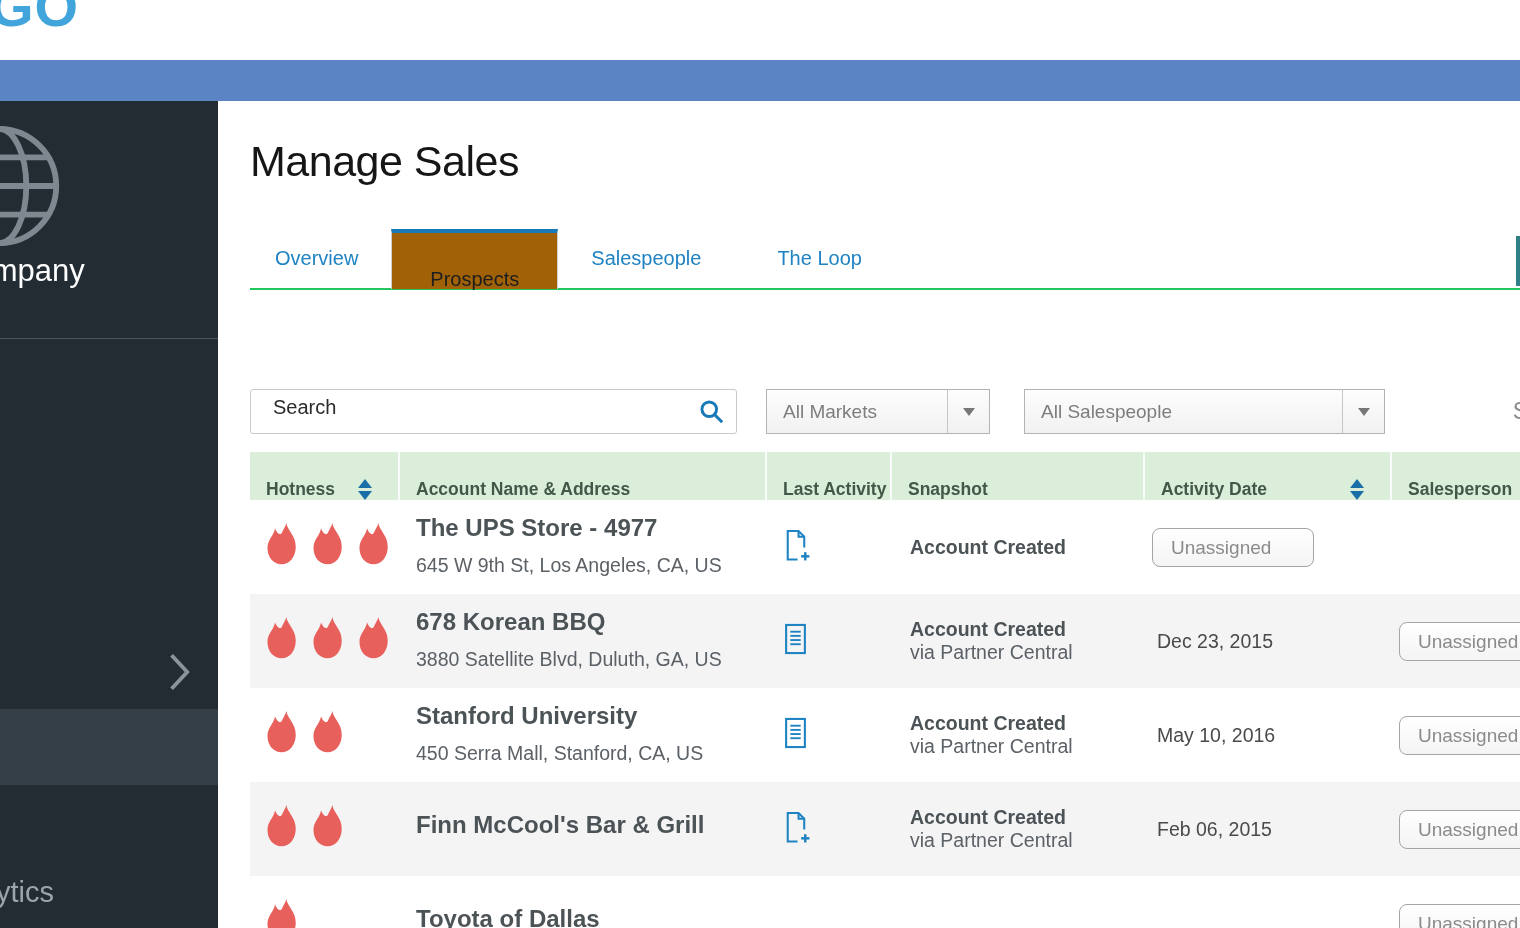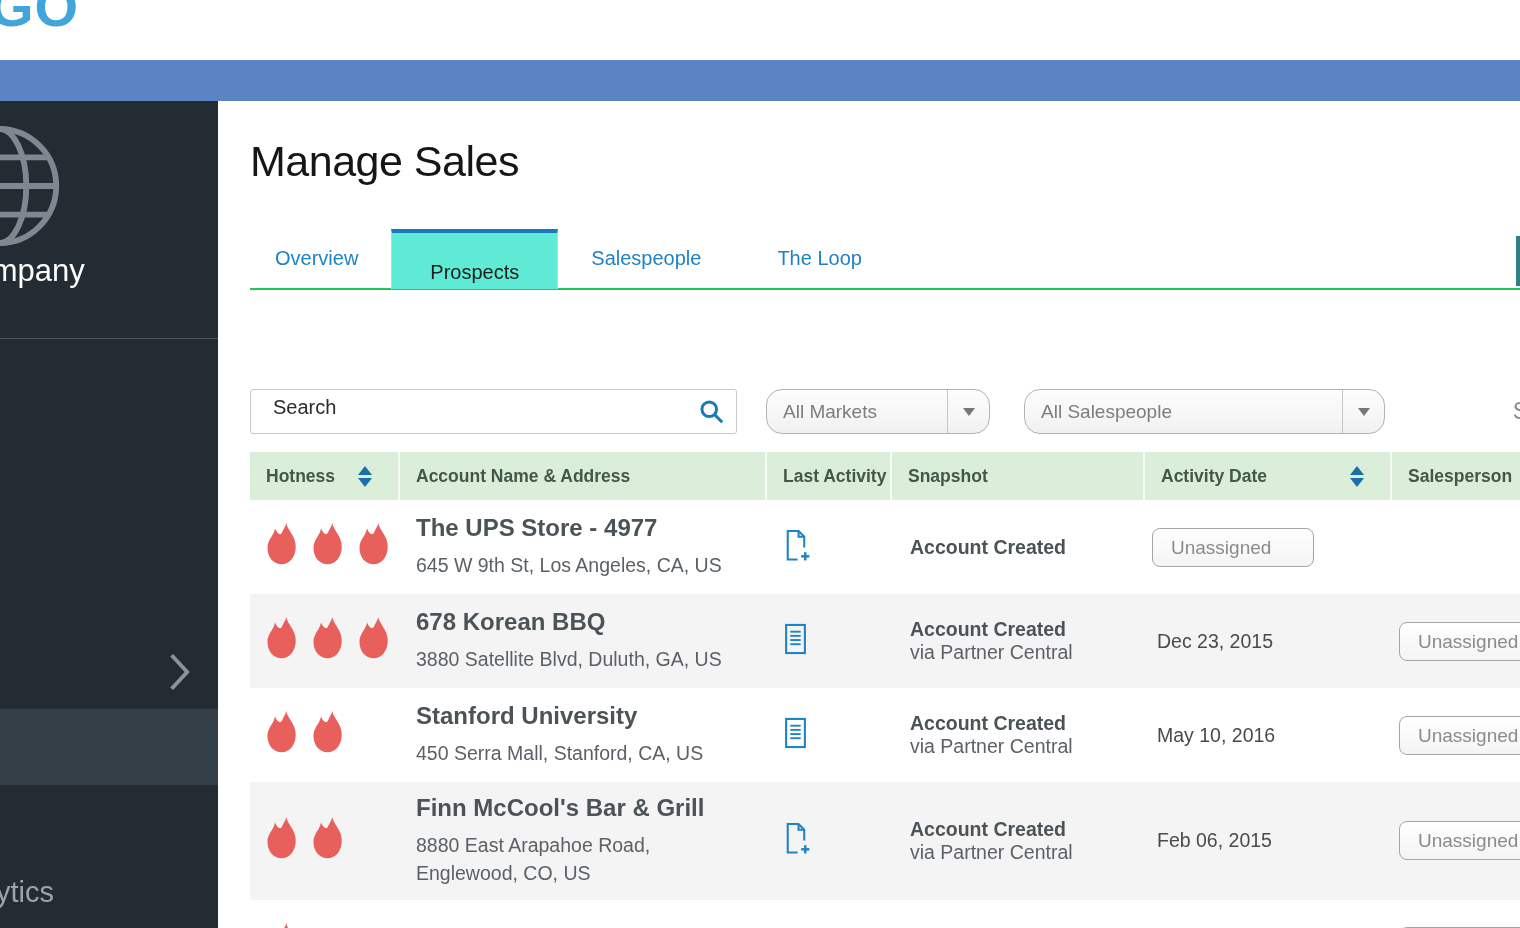--- a/index.html
+++ b/index.html
@@ -24,52 +24,52 @@
   .side-band { position:absolute; left:0; top:608px; width:100%; height:76px; background:#343e46; cursor:pointer; }
   .analytics-label { position:absolute; left:-62px; top:775px; color:#9aa4ab; font-size:29px; white-space:nowrap; cursor:pointer; }
   
   .main { position:absolute; left:218px; top:101px; right:0; bottom:0; background:#fff; padding-left:32px; overflow:hidden; }
   .edge-button-sliver { position:absolute; right:0; top:135px; width:4px; height:50px; background:#2e7f86; }
   .page-title { margin-top:36px; font-size:43px; font-weight:400; color:#161616; letter-spacing:-0.5px; }
   
   .tabs { display:flex; align-items:flex-end; border-bottom:2px solid #22c55e; margin-top:42px; width:100%; }
   .tab { height:60px; line-height:60px; padding:0 25px; font-size:20px; color:#1f83c3; cursor:pointer; white-space:nowrap; }
   .tab.active {
-    background:#5eead4; color:#1d1d1d;
+    background:#a16207; color:#1d1d1d;
     border:1px solid #cfcfcf; border-bottom:none; border-top:4px solid #1779b8;
-    padding:9px 38px; margin-bottom:-1px; margin-left:8px; margin-right:8px;
+    padding:16px 38px; margin-bottom:-1px; margin-left:8px; margin-right:8px;
   }
   .tab.gap { margin-left:26px; }
   
   .toolbar { display:flex; align-items:center; margin-top:99px; width:1270px; position:relative; }
   .search-wrap { position:relative; width:487px; height:45px; }
   .search-wrap input {
     width:100%; height:100%; border:1px solid #c9c9c9; border-radius:3px;
     font-family:"Liberation Sans",sans-serif; font-size:20px; color:#333; padding:0 46px 9px 22px; outline:none;
   }
   .search-wrap input::placeholder { color:#2b2b2b; opacity:1; }
   .search-icon { position:absolute; right:12px; top:9px; cursor:pointer; }
   .dropdown {
-    display:flex; align-items:stretch; height:45px; border:1px solid #b3b3b3; border-radius:16px;
+    display:flex; align-items:stretch; height:45px; border:1px solid #b3b3b3; border-radius:0;
     background:linear-gradient(#fdfdfd,#f1f1f1); cursor:pointer; overflow:hidden;
   }
   .dropdown .dd-label { flex:1; display:flex; align-items:center; padding-left:16px; font-size:19px; color:#7d7d7d; white-space:nowrap; }
   .dropdown .dd-arrow-box { width:42px; border-left:1px solid #c6c6c6; display:flex; align-items:center; justify-content:center; }
   .dd-caret { width:0; height:0; border-left:6px solid transparent; border-right:6px solid transparent; border-top:8px solid #777; }
   .dd-markets { width:224px; margin-left:29px; }
   .dd-salespeople { width:361px; margin-left:34px; }
   .clipped-label { margin-left:auto; margin-right:-8px; font-size:23px; color:#8a8a8a; }
   
   .table { margin-top:18px; width:1270px; }
   .thead {
     display:grid; grid-template-columns:150px 367px 125px 253px 247px minmax(120px,1fr);
     background:#dbeeda; height:48px;
   }
   .th {
-    display:flex; align-items:center; font-weight:bold; font-size:17.5px; color:#44584a;
+    display:flex; align-items:flex-end; font-weight:bold; font-size:17.5px; color:#44584a;
     border-right:2px solid rgba(255,255,255,0.8); padding-left:16px;
   }
   .th:last-child { border-right:none; }
   .sort-arrows { display:none; flex-direction:column; gap:3px; margin-left:auto; margin-right:26px; cursor:pointer; }
   .th.sortable .sort-arrows { display:flex; }
   .arrow-up { width:0; height:0; border-left:7px solid transparent; border-right:7px solid transparent; border-bottom:9px solid #1a6fa8; }
   .arrow-down { width:0; height:0; border-left:7px solid transparent; border-right:7px solid transparent; border-top:9px solid #1a6fa8; }
   .tbody .row {
     display:grid; grid-template-columns:150px 367px 125px 253px 247px minmax(120px,1fr);
     align-items:center; min-height:94px; padding:12px 0; cursor:pointer;
@@ -325,24 +325,20 @@
     </svg>
   </span>
             <span>
     <svg width="38" height="44" viewBox="0 0 32 40">
       <path fill="#e8605c" d="M20 0 C20.5 6.5 28.5 11 28.5 21.5 C28.5 30.8 22.8 37.5 15.6 37.5 C8.3 37.5 2.8 31.3 2.8 22.5 C2.8 15 8.2 12.3 9.7 5 C11.7 10 14.7 11.6 16 8.7 C17.2 6 19 3.5 20 0 Z"></path>
     </svg>
   </span>
           </div>
     <div class="cell-account">
       <div class="acct-name">Finn McCool's Bar &amp; Grill</div>
-      <div class="acct-addr">
-              <div>8880 East Arapahoe Road,</div>
-              <div>Englewood, CO, US</div>
-            </div>
     </div>
     <div class="cell-snapshot"><span>
     <svg width="27" height="33" viewBox="0 0 26 32" fill="none" stroke="#1f83c3" stroke-width="2">
       <path d="M20.5 18 V7.5 L15 2 H4.5 V29.5 H14"></path>
       <path d="M15 2 V7.5 H20.5"></path>
       <line x1="17.5" y1="26.5" x2="25.5" y2="26.5" stroke-width="2.4"></line>
       <line x1="21.5" y1="22.5" x2="21.5" y2="30.5" stroke-width="2.4"></line>
     </svg>
   </span></div>
     <div class="cell-activity">

